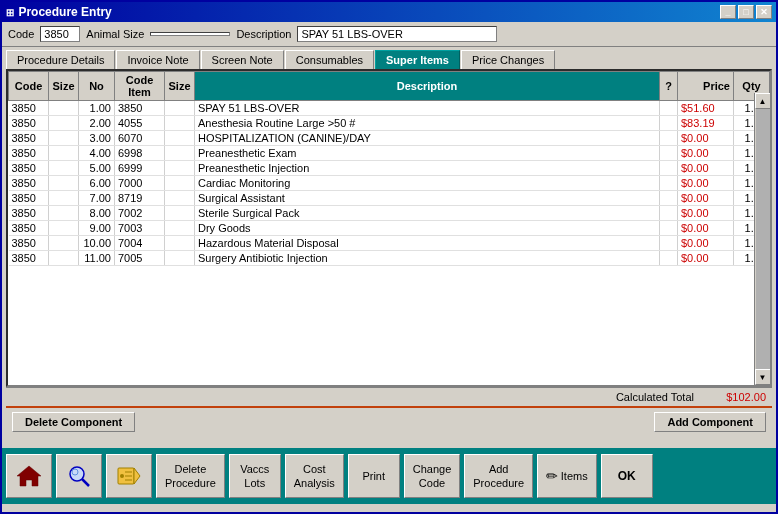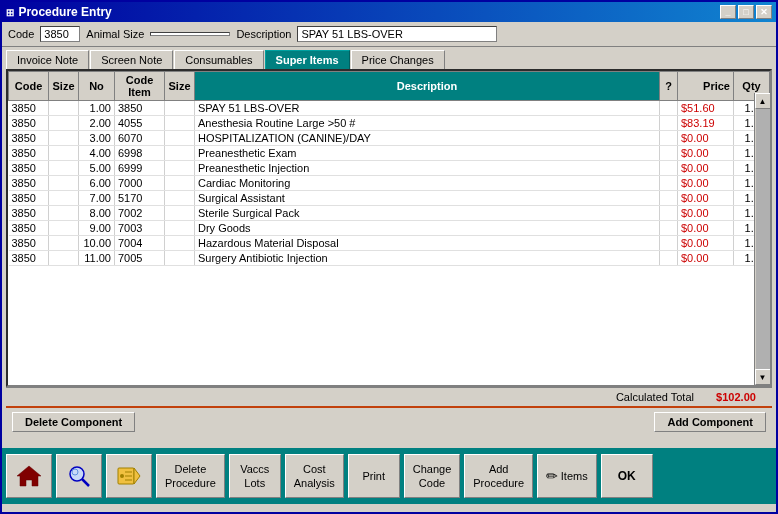--- a/index.html
+++ b/index.html
@@ -154,21 +154,21 @@
       background: #d4d0c8;
       padding: 3px 6px;
       display: flex;
       align-items: center;
       justify-content: flex-end;
       gap: 4px;
       border-top: 1px solid #808080;
       margin: 0 4px;
     }
     .calc-total-label { margin-right: 8px; font-size: 11px; font-weight: normal; }
-    .calc-total-value { font-size: 11px; color: #cc0000; min-width: 60px; text-align: center; font-weight: bold; }
+    .calc-total-value { font-size: 11px; color: #cc0000; min-width: 60px; text-align: right; }
 
     .component-bar {
       background: #d4d0c8;
       padding: 4px 6px;
       display: flex;
       align-items: center;
       justify-content: space-between;
       border-top: 2px solid #c2410c;
       margin: 0 4px;
     }
@@ -277,20 +277,21 @@
   <div class="top-bar">
     <span class="field-label">Code</span>
     <div class="field-box">3850</div>
     <span class="field-label">Animal Size</span>
     <div class="field-box" style="min-width:80px;"></div>
     <span class="field-label">Description</span>
     <div class="field-box wide">SPAY 51 LBS-OVER</div>
   </div>
 
   <div class="tabs">
+    <div class="tab">Procedure Details</div>
     <div class="tab">Invoice Note</div>
     <div class="tab">Screen Note</div>
     <div class="tab">Consumables</div>
     <div class="tab active">Super Items</div>
     <div class="tab">Price Changes</div>
   </div>
 
   <div class="table-area">
     <table class="data-table">
       <thead>
@@ -370,21 +371,21 @@
             <td class=""></td>
             <td class="desc">Cardiac Monitoring</td>
             <td class=""></td>
             <td class="price">$0.00</td>
             <td class="qty">1.00</td>
           </tr>
           <tr>
             <td class="code">3850</td>
             <td class="num"></td>
             <td class="num">7.00</td>
-            <td class="code">5170</td>
+            <td class="code">8719</td>
             <td class=""></td>
             <td class="desc">Surgical Assistant</td>
             <td class=""></td>
             <td class="price">$0.00</td>
             <td class="qty">1.00</td>
           </tr>
           <tr>
             <td class="code">3850</td>
             <td class="num"></td>
             <td class="num">8.00</td>

